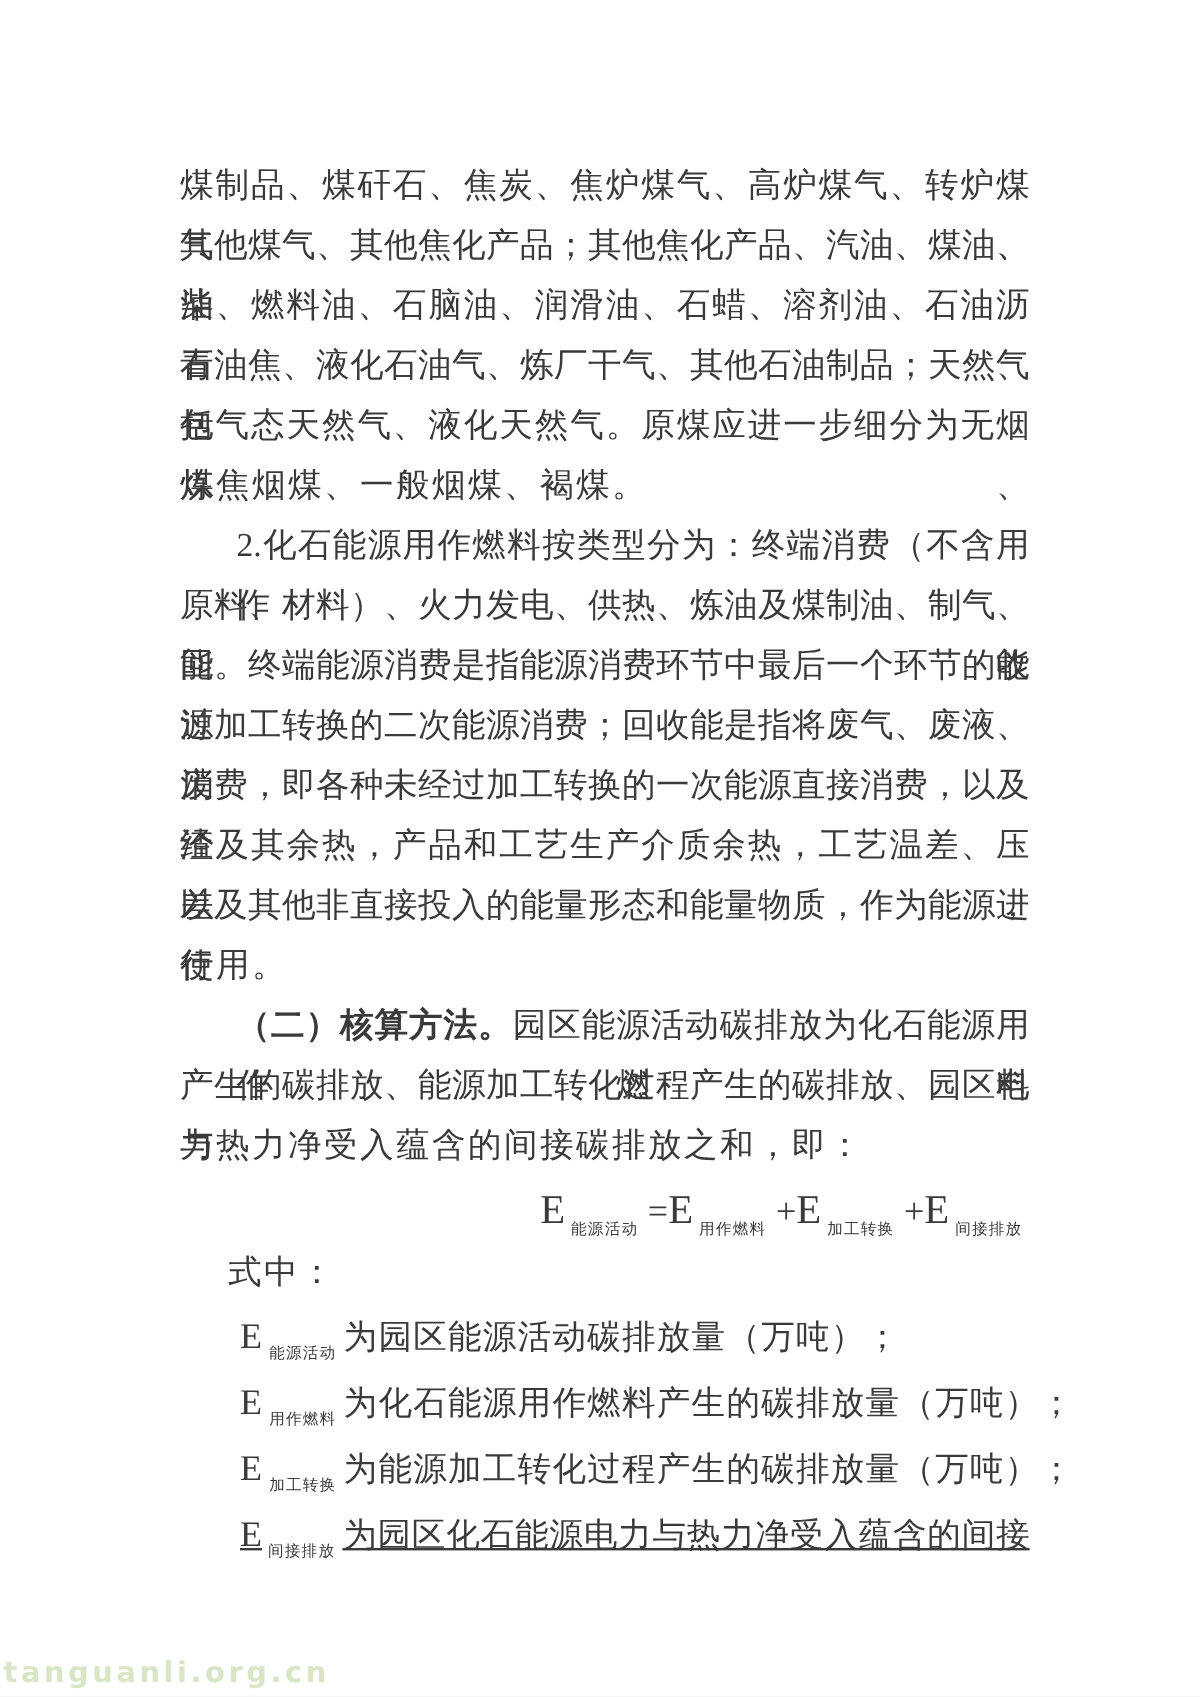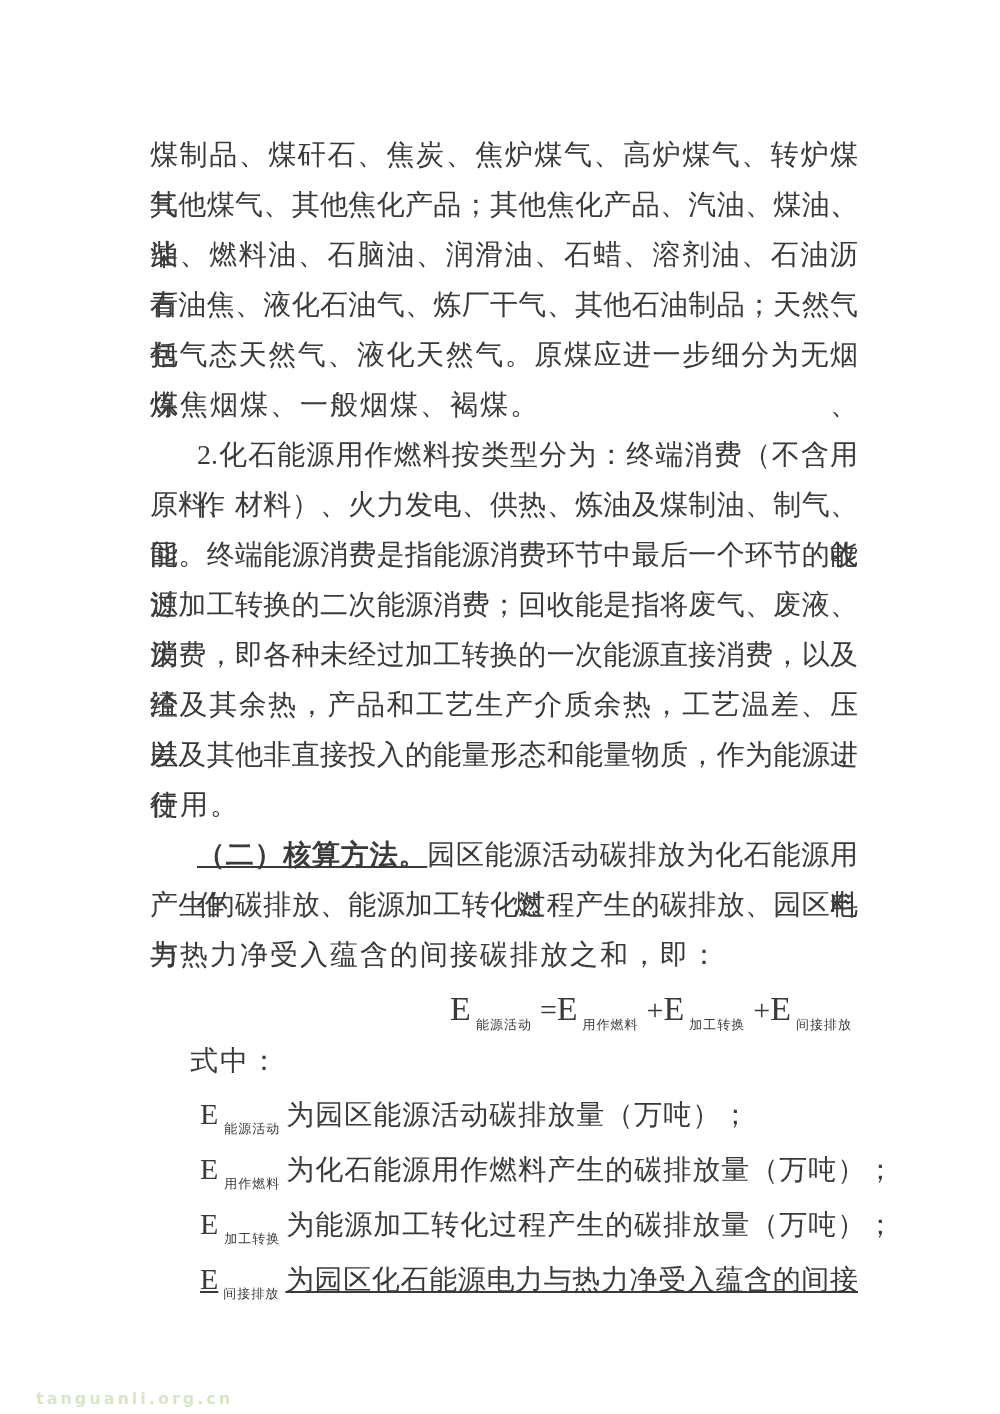--- a/index.html
+++ b/index.html
@@ -26,21 +26,21 @@
     white-space: nowrap;
     letter-spacing: 2px;
   }
   .line.j {
     white-space: normal;
     text-align: justify;
     text-align-last: justify;
     letter-spacing: 0;
   }
   .indent { padding-left: 47px; }
-  .lead { font-weight: bold; text-decoration: underline; }
+  .lead { font-weight: bold; }
   .formula-row {
     height: 54px;
     line-height: 54px;
     text-align: right;
     white-space: nowrap;
     padding-top: 2px;
   }
   .f-base {
     font-size: 34px;
     letter-spacing: 0;
@@ -79,24 +79,23 @@
     letter-spacing: 0;
     text-decoration: underline;
   }
   .d-base { font-size: 30px; }
   .watermark {
     position: absolute;
     left: 3px;
     bottom: 6px;
     font-family: "DejaVu Sans", "Liberation Sans", sans-serif;
     font-weight: bold;
-    font-size: 16px;
+    font-size: 24px;
     letter-spacing: 3px;
     color: #d8e6c6;
-    margin-left: 33px;
   }
 </style>
 </head>
 <body>
 
 <div class="page">
   <div class="content">
 
     <div class="line j">煤制品、煤矸石、焦炭、焦炉煤气、高炉煤气、转炉煤气、</div>
     <div class="line j">其他煤气、其他焦化产品；其他焦化产品、汽油、煤油、柴</div>

